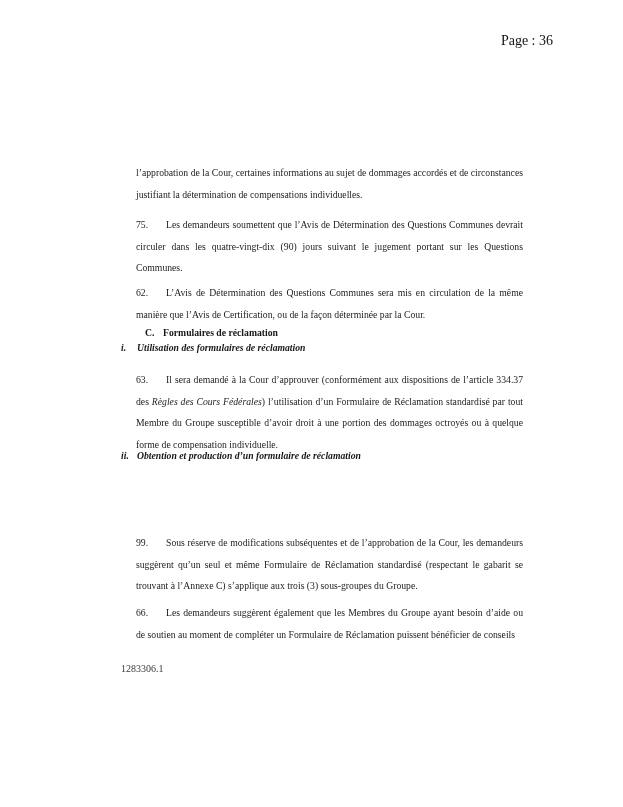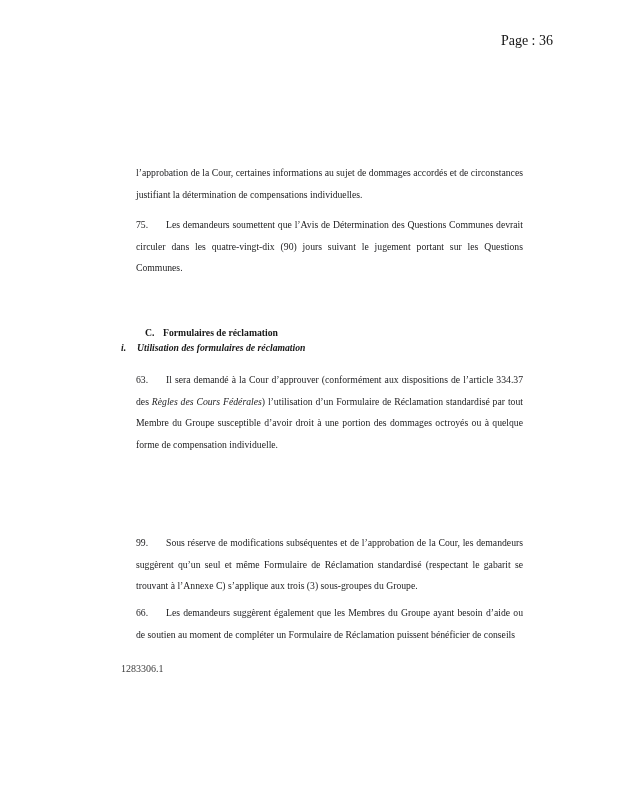--- a/index.html
+++ b/index.html
@@ -89,27 +89,29 @@
 
 <div class="page">
 
   <div class="page-label">Page : 36</div>
 
 
   <p class="para" style="top:147px">l’approbation de la Cour, certaines informations au sujet de dommages accordés et de circonstances justifiant la détermination de compensations individuelles.</p>
 
   <p class="para" style="top:199px"><span class="num">75.</span><span>Les demandeurs soumettent que l’Avis de Détermination des Questions Communes devrait circuler dans les quatre-vingt-dix (90) jours suivant le jugement portant sur les Questions Communes.</span></p>
 
+  <p class="para" style="top:267px"><span class="num">62.</span><span>L’Avis de Détermination des Questions Communes sera mis en circulation de la même manière que l’Avis de Certification, ou de la façon déterminée par la Cour.</span></p>
 
   <p class="heading heading-roman" style="top:341px"><span class="hnum">i.</span><span>Utilisation des formulaires de réclamation</span></p>
 
   <p class="heading heading-letter" style="top:326px"><span class="hnum">C.</span><span>Formulaires de réclamation</span></p>
 
   <p class="para" style="top:354px"><span class="num">63.</span><span>Il sera demandé à la Cour d’approuver (conformément aux dispositions de l’article 334.37 des </span><span class="italic-seg">Règles des Cours Fédérales</span><span>) l’utilisation d’un Formulaire de Réclamation standardisé par tout Membre du Groupe susceptible d’avoir droit à une portion des dommages octroyés ou à quelque forme de compensation individuelle.</span></p>
 
+  <p class="heading heading-roman" style="top:449px"><span class="hnum">ii.</span><span>Obtention et production d’un formulaire de réclamation</span></p>
 
 
   <p class="para" style="top:517px"><span class="num">99.</span><span>Sous réserve de modifications subséquentes et de l’approbation de la Cour, les demandeurs suggèrent qu’un seul et même Formulaire de Réclamation standardisé (respectant le gabarit se trouvant à l’Annexe C) s’applique aux trois (3) sous-groupes du Groupe.</span></p>
 
   <p class="para" style="top:587px"><span class="num">66.</span><span>Les demandeurs suggèrent également que les Membres du Groupe ayant besoin d’aide ou de soutien au moment de compléter un Formulaire de Réclamation puissent bénéficier de conseils</span></p>
 
   <div class="footer-docnum">1283306.1</div>
 
 </div>
 

